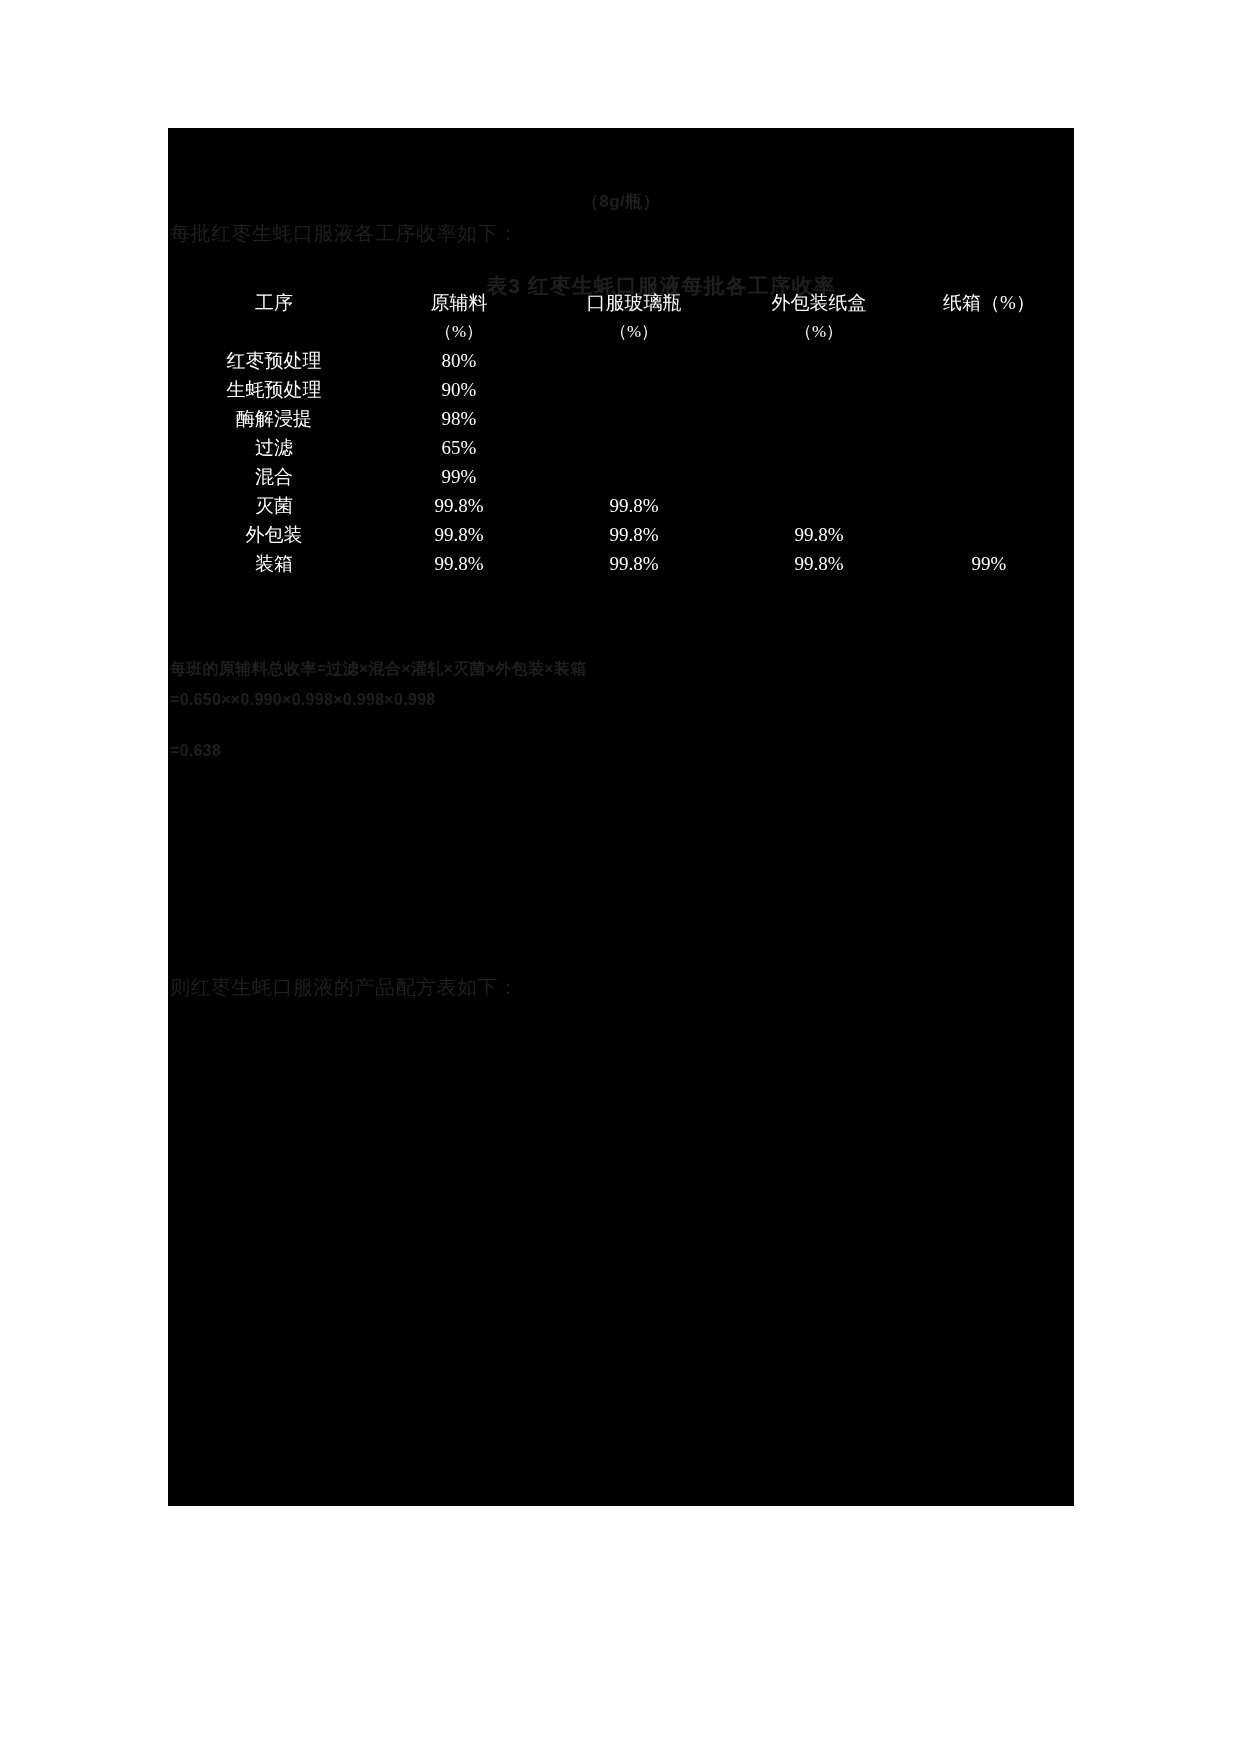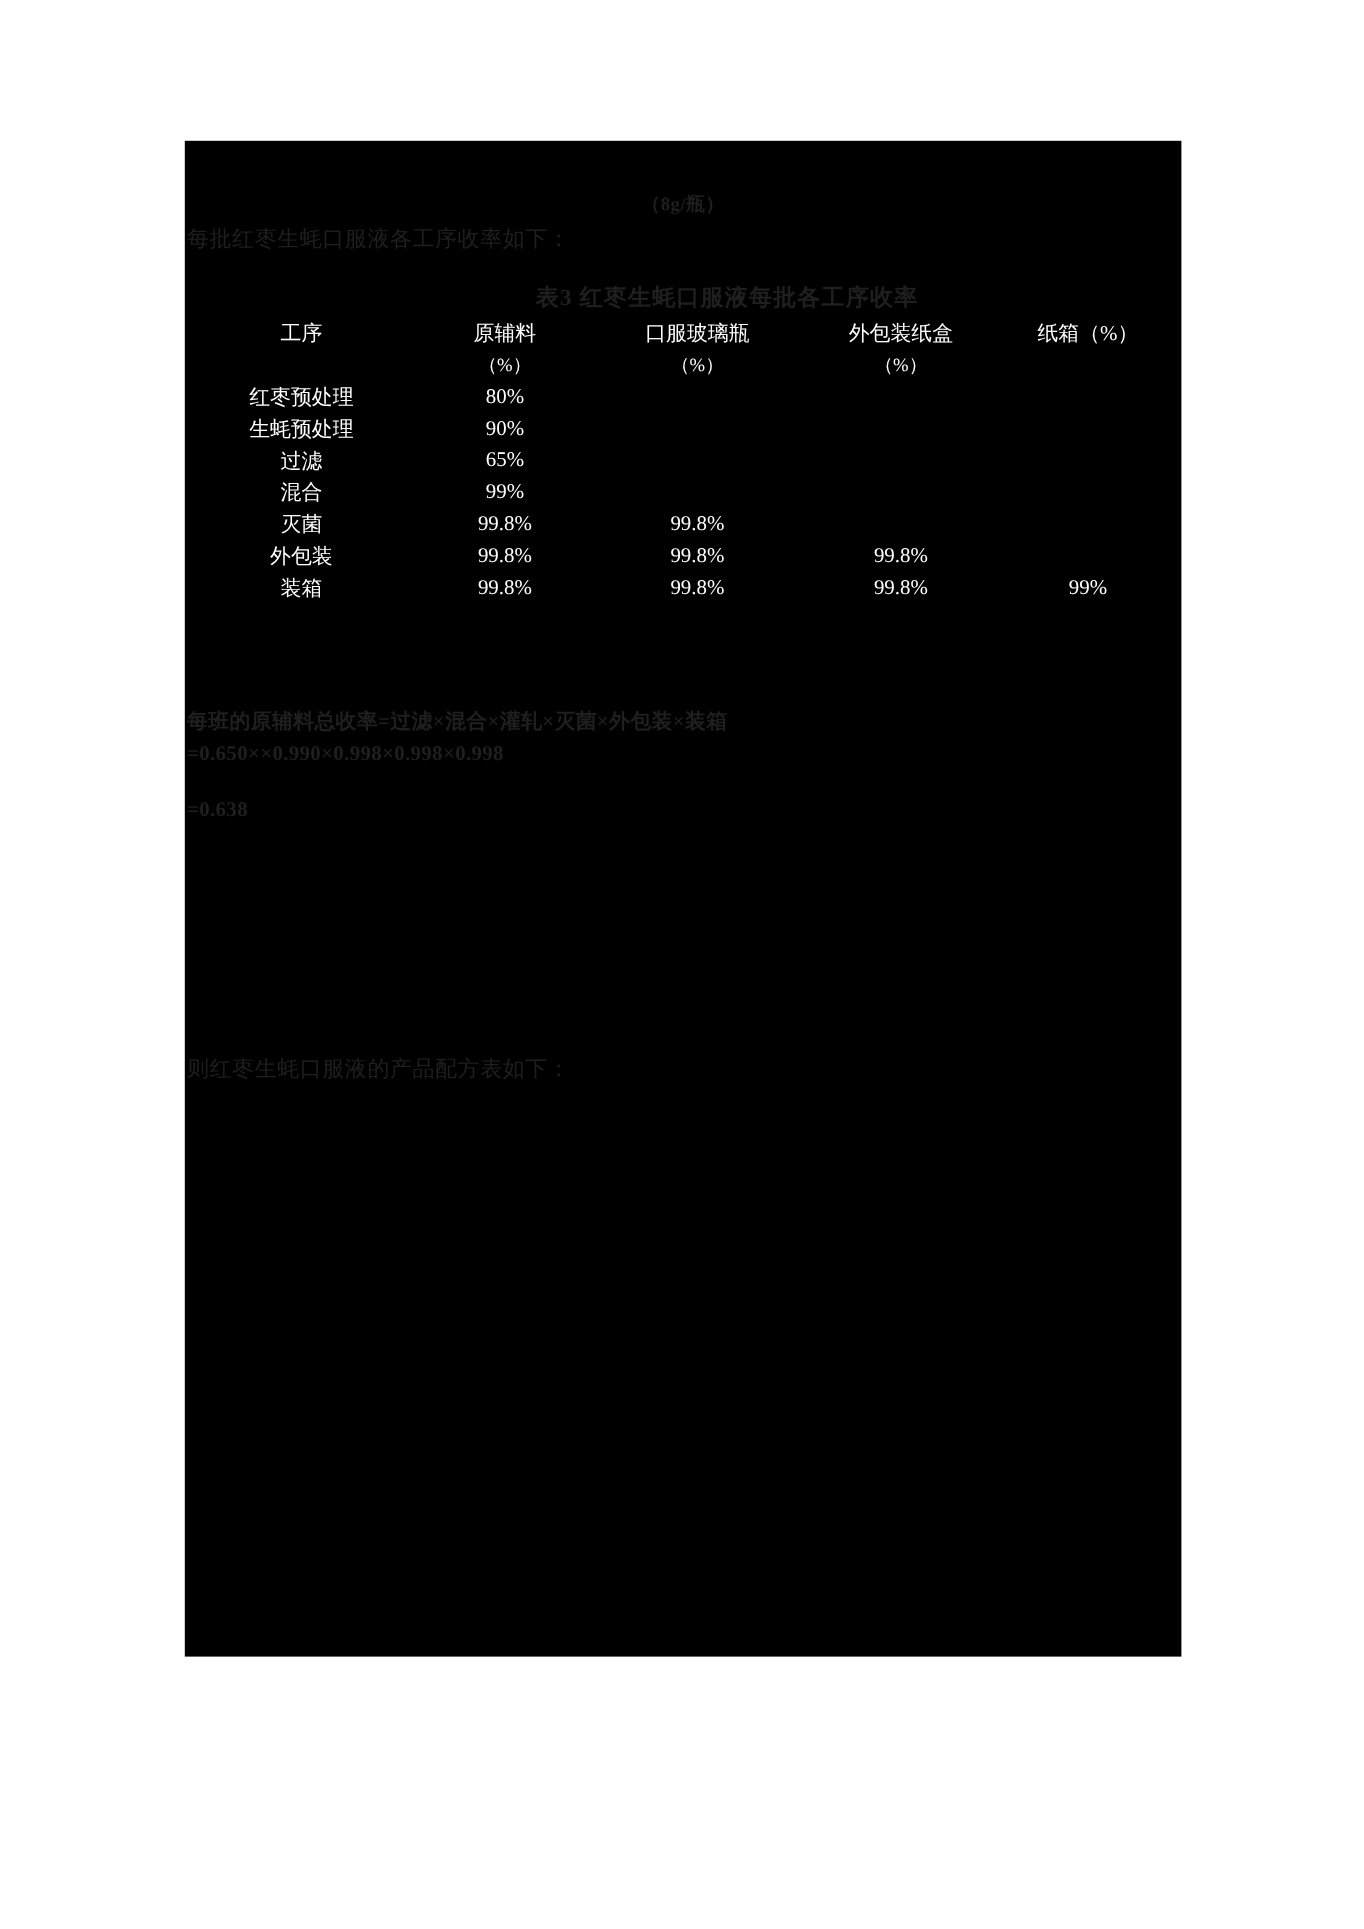--- a/index.html
+++ b/index.html
@@ -23,21 +23,22 @@
     color: #1c1c1c;
     overflow: hidden;
   }
   .inner {
     position: relative;
     width: 100%;
     height: 100%;
   }
   .txt {
     color: #1f1f1f;
-    font-family: Liberation Serif, serif;
+    font-family: Liberation Sans, sans-serif;
+    margin-top: 16px;
   }
   .unit-line {
     position: absolute;
     top: 46px;
     left: 0;
     width: 100%;
     text-align: center;
     font-size: 17px;
     font-weight: bold;
     letter-spacing: 0.5px;
@@ -81,21 +82,21 @@
   table.yield col.c1 { width: 170px; }
   table.yield col.c2 { width: 180px; }
   table.yield col.c3 { width: 190px; }
   table.yield col.c4 { width: 150px; }
   .hdr-sub td {
     font-size: 17px;
   }
   .calc {
     position: absolute;
     left: 2px;
-    font-size: 19px;
+    font-size: 16px;
     letter-spacing: 0.3px;
     font-weight: bold;
   }
   .calc1 { top: 515px; }
   .calc2 { top: 547px; }
   .calc3 { top: 598px; }
   .tail-line {
     position: absolute;
     top: 830px;
     left: 2px;
@@ -148,20 +149,27 @@
           <td></td>
         </tr>
         <tr>
           <td>生蚝预处理</td>
           <td>90%</td>
           <td></td>
           <td></td>
           <td></td>
         </tr>
         <tr>
+          <td>酶解浸提</td>
+          <td>98%</td>
+          <td></td>
+          <td></td>
+          <td></td>
+        </tr>
+        <tr>
           <td>过滤</td>
           <td>65%</td>
           <td></td>
           <td></td>
           <td></td>
         </tr>
         <tr>
           <td>混合</td>
           <td>99%</td>
           <td></td>

